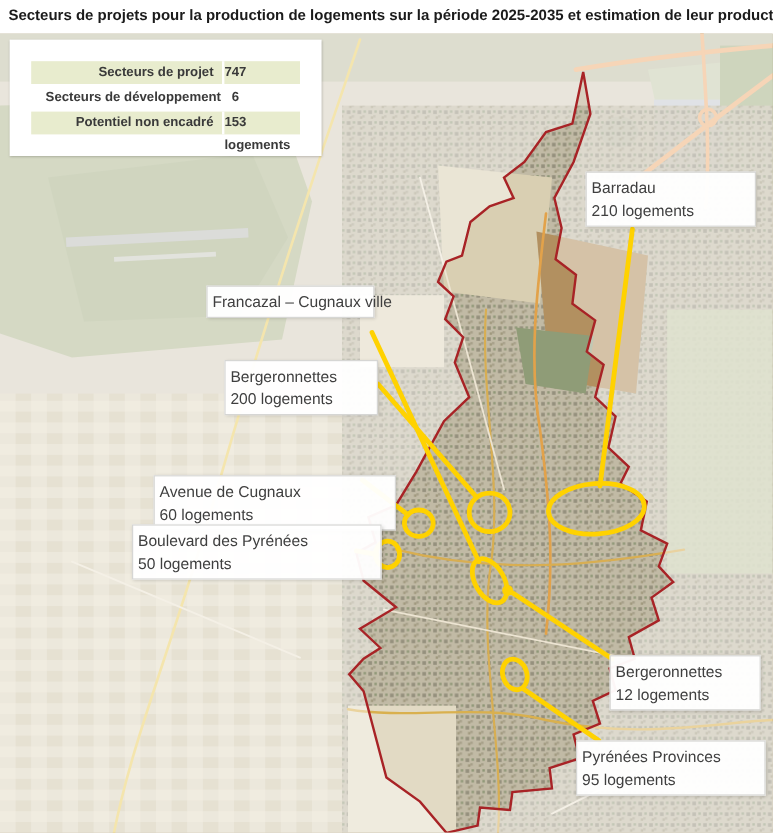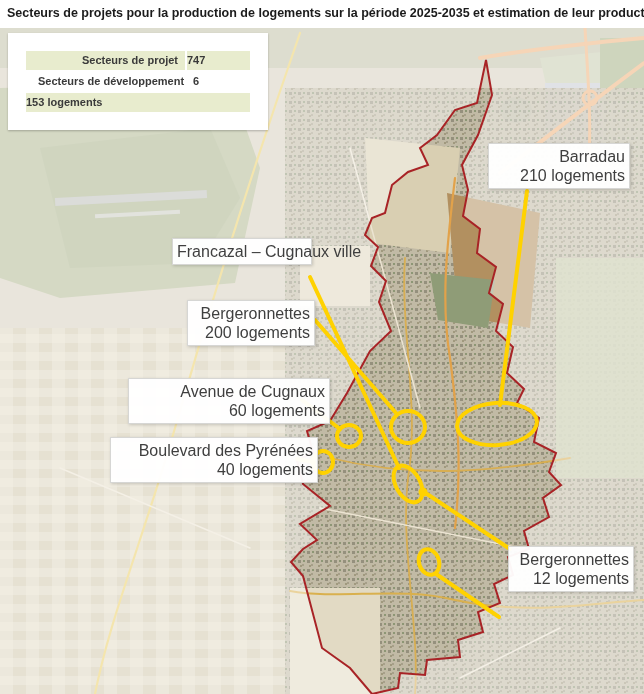--- a/index.html
+++ b/index.html
@@ -17,21 +17,21 @@
           box-shadow:0 1px 2px rgba(0,0,0,.25);}
   .legend-row{display:flex;height:19px;line-height:19px;font-size:11px;font-weight:bold;color:#3a3a3a;}
   .legend-row .lab{width:160px;text-align:right;padding-right:7px;border-right:2px solid #ffffff;}
   .legend-row .val{flex:1;padding-right:8px;}
   .bg-green{background:#e8ecce;}
   .bg-white{background:#ffffff;}
   
   .map-label{
     position:absolute;background:rgba(255,255,255,.96);border:1px solid #d6d6d4;
     box-shadow:1px 1px 3px rgba(0,0,0,.18);
-    text-align:right;color:#3f3f3f;font-size:16px;line-height:19px;padding:3px 4px;
+    text-align:left;color:#3f3f3f;font-size:13px;line-height:19px;padding:3px 4px;
     box-sizing:border-box;
   }
   .map-label span{display:block;white-space:nowrap;}
 </style>
 </head>
 <body>
 
 <div class="page-title">Secteurs de projets pour la production de logements sur la période 2025-2035 et estimation de leur production</div>
 
 <div class="map-wrap">
@@ -126,41 +126,46 @@
   <div class="legend">
     <div class="legend-row bg-green">
       <span class="lab">Secteurs de projet</span>
       <span class="val">747 logements</span>
     </div>
     <div class="legend-row bg-white">
       <span class="lab">Secteurs de développement futur</span>
       <span class="val">6 logement</span>
     </div>
     <div class="legend-row bg-green">
+      <span class="lab">Potentiel non encadré</span>
       <span class="val">153 logements</span>
     </div>
   </div>
 
   <div class="map-label" style="left:488px;top:115px;width:142px;">
     <span>Barradau</span>
     <span>210 logements</span>
   </div>
   <div class="map-label" style="left:172px;top:210px;width:140px;">
     <span>Francazal – Cugnaux ville</span>
   </div>
   <div class="map-label" style="left:187px;top:272px;width:128px;">
     <span>Bergeronnettes</span>
     <span>200 logements</span>
   </div>
-  <div class="map-label" style="left:128px;top:350px;width:202px;">
+  <div class="map-label" style="left:128px;top:368px;width:202px;">
     <span>Avenue de Cugnaux</span>
     <span>60 logements</span>
   </div>
   <div class="map-label" style="left:110px;top:409px;width:208px;">
     <span>Boulevard des Pyrénées</span>
-    <span>40 logements</span>
+    <span>50 logements</span>
   </div>
   <div class="map-label" style="left:508px;top:518px;width:126px;">
     <span>Bergeronnettes</span>
     <span>12 logements</span>
   </div>
+  <div class="map-label" style="left:480px;top:589px;width:158px;">
+    <span>Pyrénées Provinces</span>
+    <span>95 logements</span>
+  </div>
 
 </div>
 
 </body></html>

